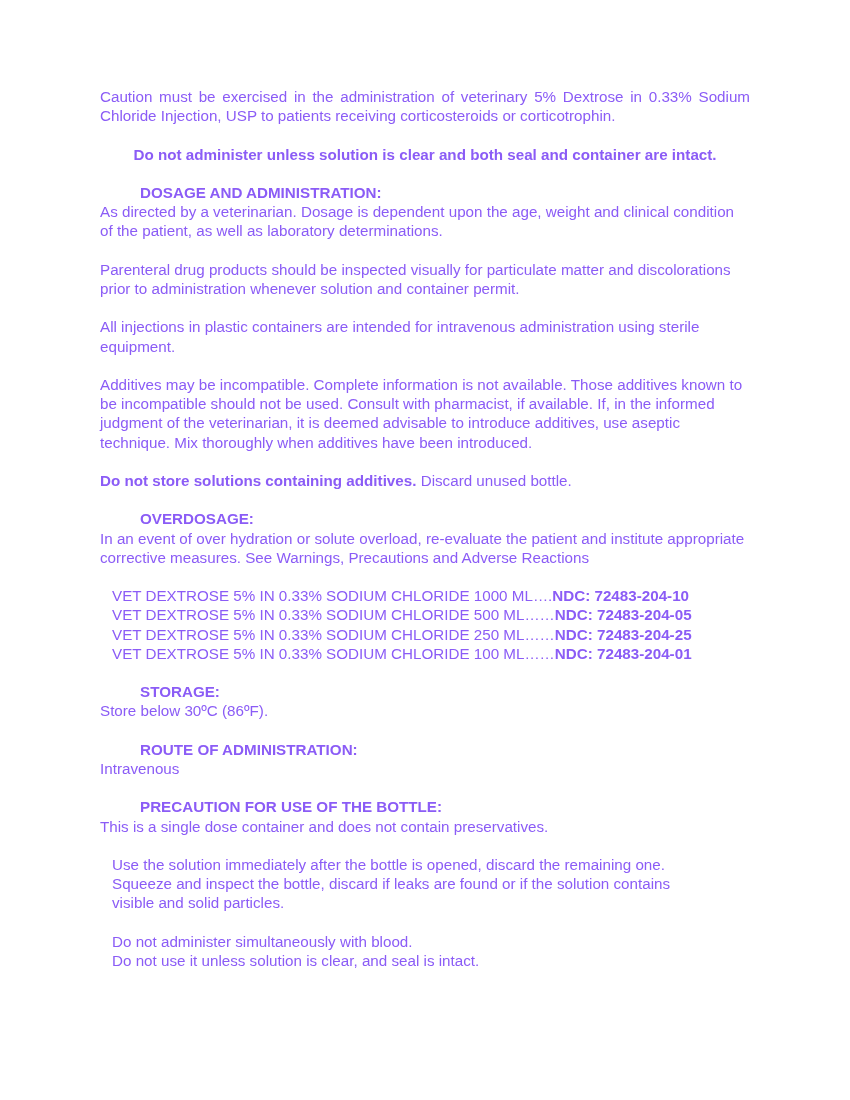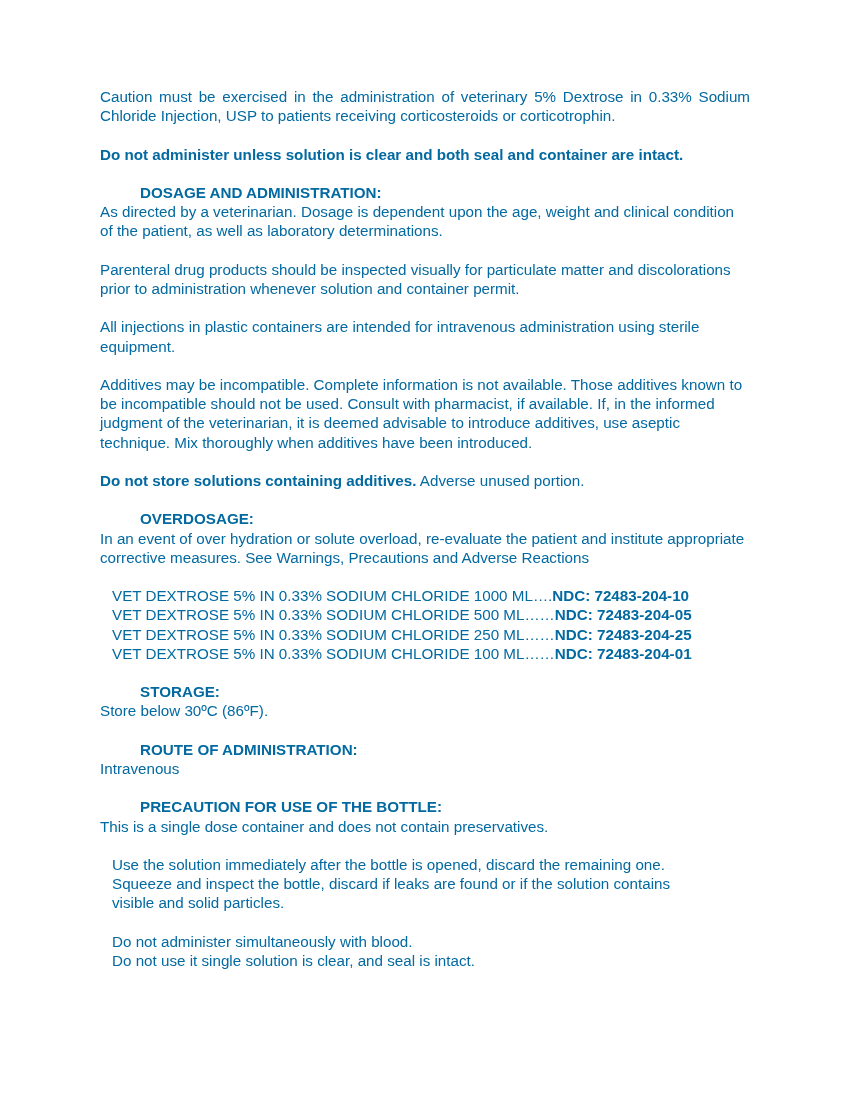--- a/index.html
+++ b/index.html
@@ -1,24 +1,24 @@
 <!DOCTYPE html>
 <html><head>
 <meta charset="utf-8">
 <style>
   html, body { margin: 0; padding: 0; background: #ffffff; }
   body { width: 850px; height: 1100px; position: relative; overflow: hidden; }
   .page {
     position: absolute; left: 100px; top: 87px; width: 650px;
     font-family: "Liberation Sans", sans-serif; font-size: 15.2px; line-height: 19.2px;
-    color: #0369a1;
+    color: #8b5cf6;
   }
   .p { margin: 0 0 19.2px 0; }
   .j { text-align: justify; }
-  .b { font-weight: bold; }
+  .b { font-weight: bold; text-align: center; }
   .h { font-weight: bold; display: block; margin-left: 40px; }
   .line { display: block; white-space: nowrap; margin-left: 12px; }
 </style>
 </head>
 <body>
 
 <div class="page">
 
   <p class="p j">Caution must be exercised in the administration of veterinary 5% Dextrose in 0.33% Sodium Chloride Injection, USP to patients receiving corticosteroids or corticotrophin.</p>
 
@@ -28,21 +28,21 @@
     <span class="h">DOSAGE AND ADMINISTRATION:</span>
     <span>As directed by a veterinarian. Dosage is dependent upon the age, weight and clinical condition of the patient, as well as laboratory determinations.</span>
   </div>
 
   <p class="p">Parenteral drug products should be inspected visually for particulate matter and discolorations prior to administration whenever solution and container permit.</p>
 
   <p class="p">All injections in plastic containers are intended for intravenous administration using sterile equipment.</p>
 
   <p class="p">Additives may be incompatible. Complete information is not available. Those additives known to be incompatible should not be used. Consult with pharmacist, if available. If, in the informed judgment of the veterinarian, it is deemed advisable to introduce additives, use aseptic technique. Mix thoroughly when additives have been introduced.</p>
 
-  <p class="p"><span class="b">Do not store solutions containing additives.</span><span> Adverse unused portion.</span></p>
+  <p class="p"><span class="b">Do not store solutions containing additives.</span><span> Discard unused bottle.</span></p>
 
   <div class="p">
     <span class="h">OVERDOSAGE:</span>
     <span>In an event of over hydration or solute overload, re-evaluate the patient and institute appropriate corrective measures. See Warnings, Precautions and Adverse Reactions</span>
   </div>
 
   <div class="p">
     <span class="line"><span>VET DEXTROSE 5% IN 0.33% SODIUM CHLORIDE 1000 ML….</span><span class="b">NDC: 72483-204-10</span></span>
     <span class="line"><span>VET DEXTROSE 5% IN 0.33% SODIUM CHLORIDE 500 ML……</span><span class="b">NDC: 72483-204-05</span></span>
     <span class="line"><span>VET DEXTROSE 5% IN 0.33% SODIUM CHLORIDE 250 ML……</span><span class="b">NDC: 72483-204-25</span></span>
@@ -65,16 +65,16 @@
   </div>
 
   <div class="p">
     <span class="line">Use the solution immediately after the bottle is opened, discard the remaining one.</span>
     <span class="line">Squeeze and inspect the bottle, discard if leaks are found or if the solution contains</span>
     <span class="line">visible and solid particles.</span>
   </div>
 
   <div class="p">
     <span class="line">Do not administer simultaneously with blood.</span>
-    <span class="line">Do not use it single solution is clear, and seal is intact.</span>
+    <span class="line">Do not use it unless solution is clear, and seal is intact.</span>
   </div>
 
 </div>
 
 </body></html>

